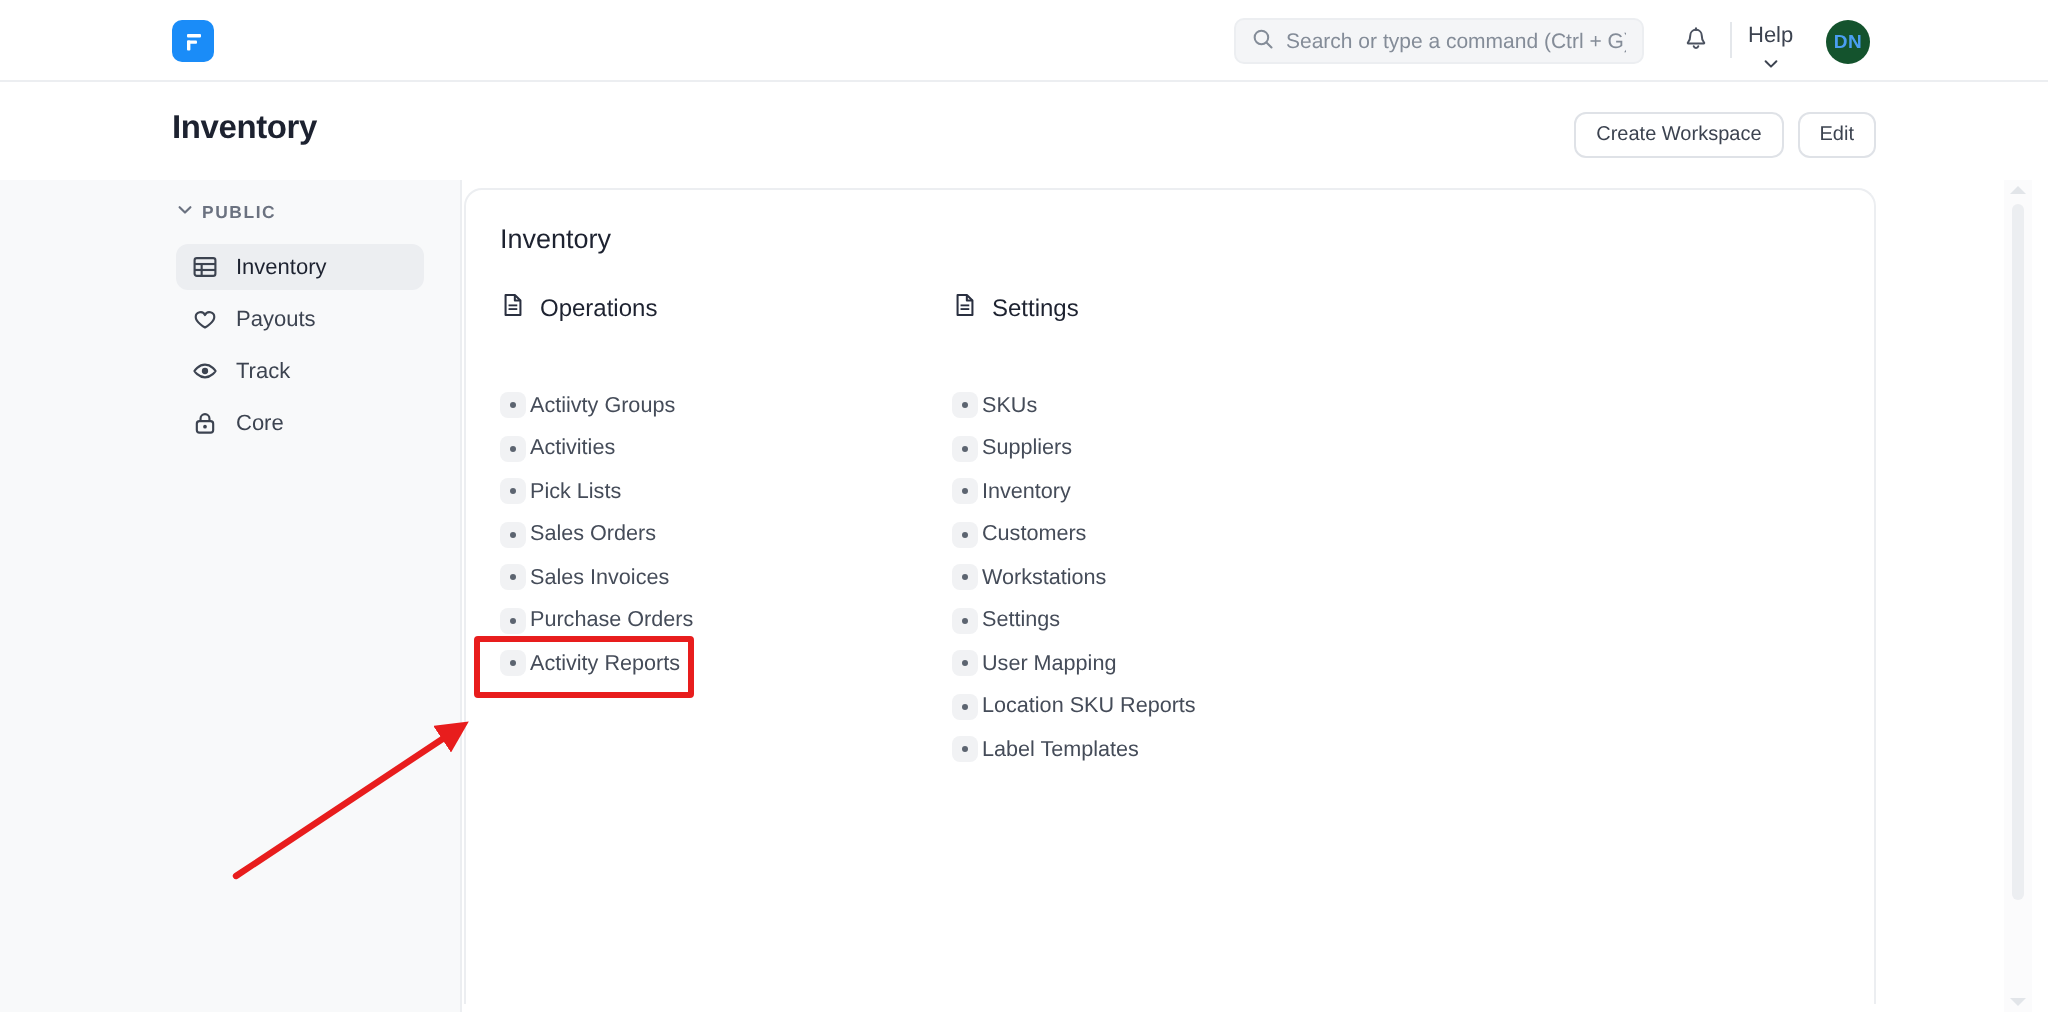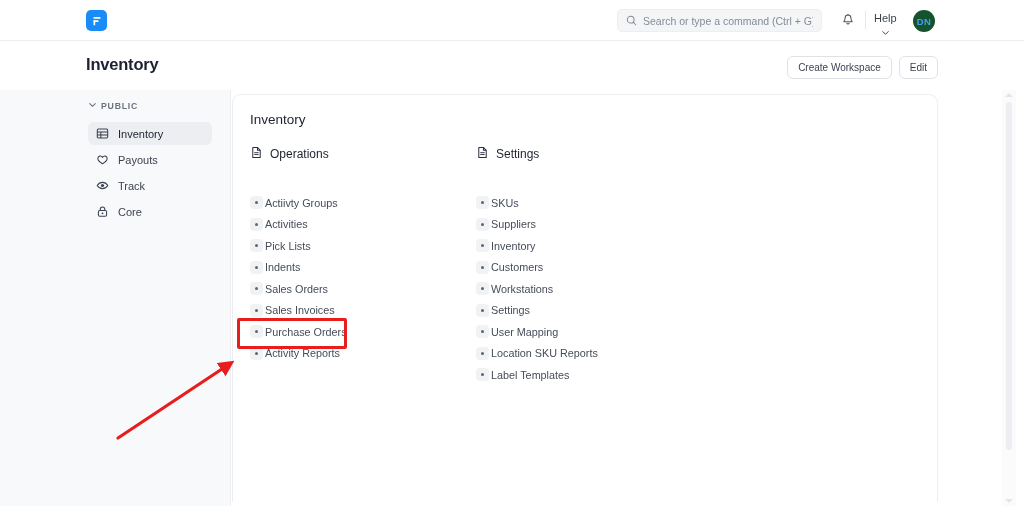--- a/index.html
+++ b/index.html
@@ -284,26 +284,20 @@
         <div class="list-item">
           <span class="bullet">
               <i></i>
             </span>
           <span>Pick Lists</span>
         </div>
         <div class="list-item">
           <span class="bullet">
               <i></i>
             </span>
-          <span>Indents</span>
-        </div>
-        <div class="list-item">
-          <span class="bullet">
-              <i></i>
-            </span>
           <span>Sales Orders</span>
         </div>
         <div class="list-item">
           <span class="bullet">
               <i></i>
             </span>
           <span>Sales Invoices</span>
         </div>
         <div class="list-item">
           <span class="bullet">

